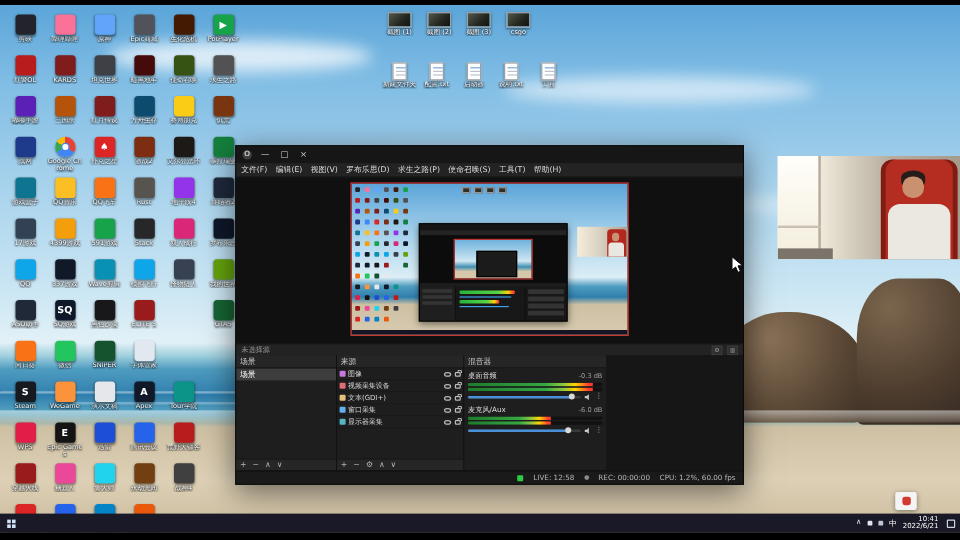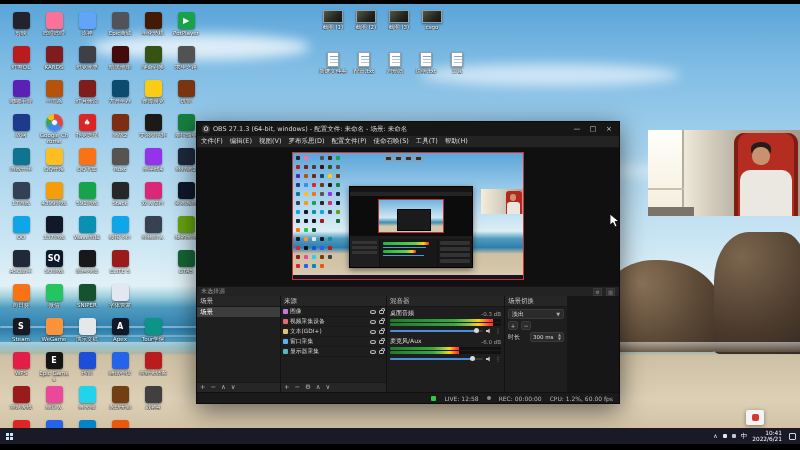--- a/index.html
+++ b/index.html
@@ -490,31 +490,30 @@
       </div>
       <div class="dicon" style="left: 442px; top: 48px;">
         <div class="file"></div>
         <div class="dlabel">工具</div>
       </div>
     </div>
 
   <div class="obs">
     <div class="titlebar">
       <span class="obs-logo">O</span>
-      <span class="title-text">OBS 27.1.3 (64-bit, windows) - 配置文件: 未命名 - 场景: 未命名</span>
       <span class="winbtn">—</span>
       <span class="winbtn">□</span>
       <span class="winbtn close">×</span>
     </div>
     <div class="menubar" id="obs-menu">
         <span class="menu-item">文件(F)</span>
         <span class="menu-item">编辑(E)</span>
         <span class="menu-item">视图(V)</span>
         <span class="menu-item">罗布乐思(D)</span>
-        <span class="menu-item">配置文件(P)</span>
+        <span class="menu-item">求生之路(P)</span>
         <span class="menu-item">使命召唤(S)</span>
         <span class="menu-item">工具(T)</span>
         <span class="menu-item">帮助(H)</span>
       </div>
 
     <div class="preview">
       <div class="mini-screen">
         <div id="mini-icons">
             <div class="mico" style="left: 3px; top: 3px; background: rgb(35, 35, 43);"></div>
             <div class="mico" style="left: 3px; top: 12px; background: rgb(185, 28, 28);"></div>
@@ -730,40 +729,20 @@
                 <div class="sline">
                   <div class="sfill" style="width: 88%;"></div>
                   <div class="knob" style="left: calc(88% - 2px);"></div>
                 </div>
                 <div class="spk"></div>
                 <div class="dots">⋮</div>
               </div>
             </div>
           </div>
       </div>
-      <div class="dock" style="width:62px">
-        <div class="dock-title">场景切换</div>
-        <div class="dock-body tr-body">
-          <div class="combo">
-            <span>淡出</span>
-            <span class="caret">▼</span>
-          </div>
-          <div class="pm-row" id="transition-buttons">
-              <div class="pm">+</div>
-              <div class="pm">−</div>
-            </div>
-          <div class="dur-row">
-            <span class="dur-label">时长</span>
-            <span class="spin">
-              <span>300 ms</span>
-              <span class="ud">▲<br>▼</span>
-            </span>
-          </div>
-        </div>
-      </div>
     </div>
 
     <div class="statusbar">
       <span class="sq"></span>
       <span class="st">LIVE: 12:58</span>
       <span class="dot"></span>
       <span class="st">REC: 00:00:00</span>
       <span class="st">CPU: 1.2%, 60.00 fps</span>
     </div>
   </div>

